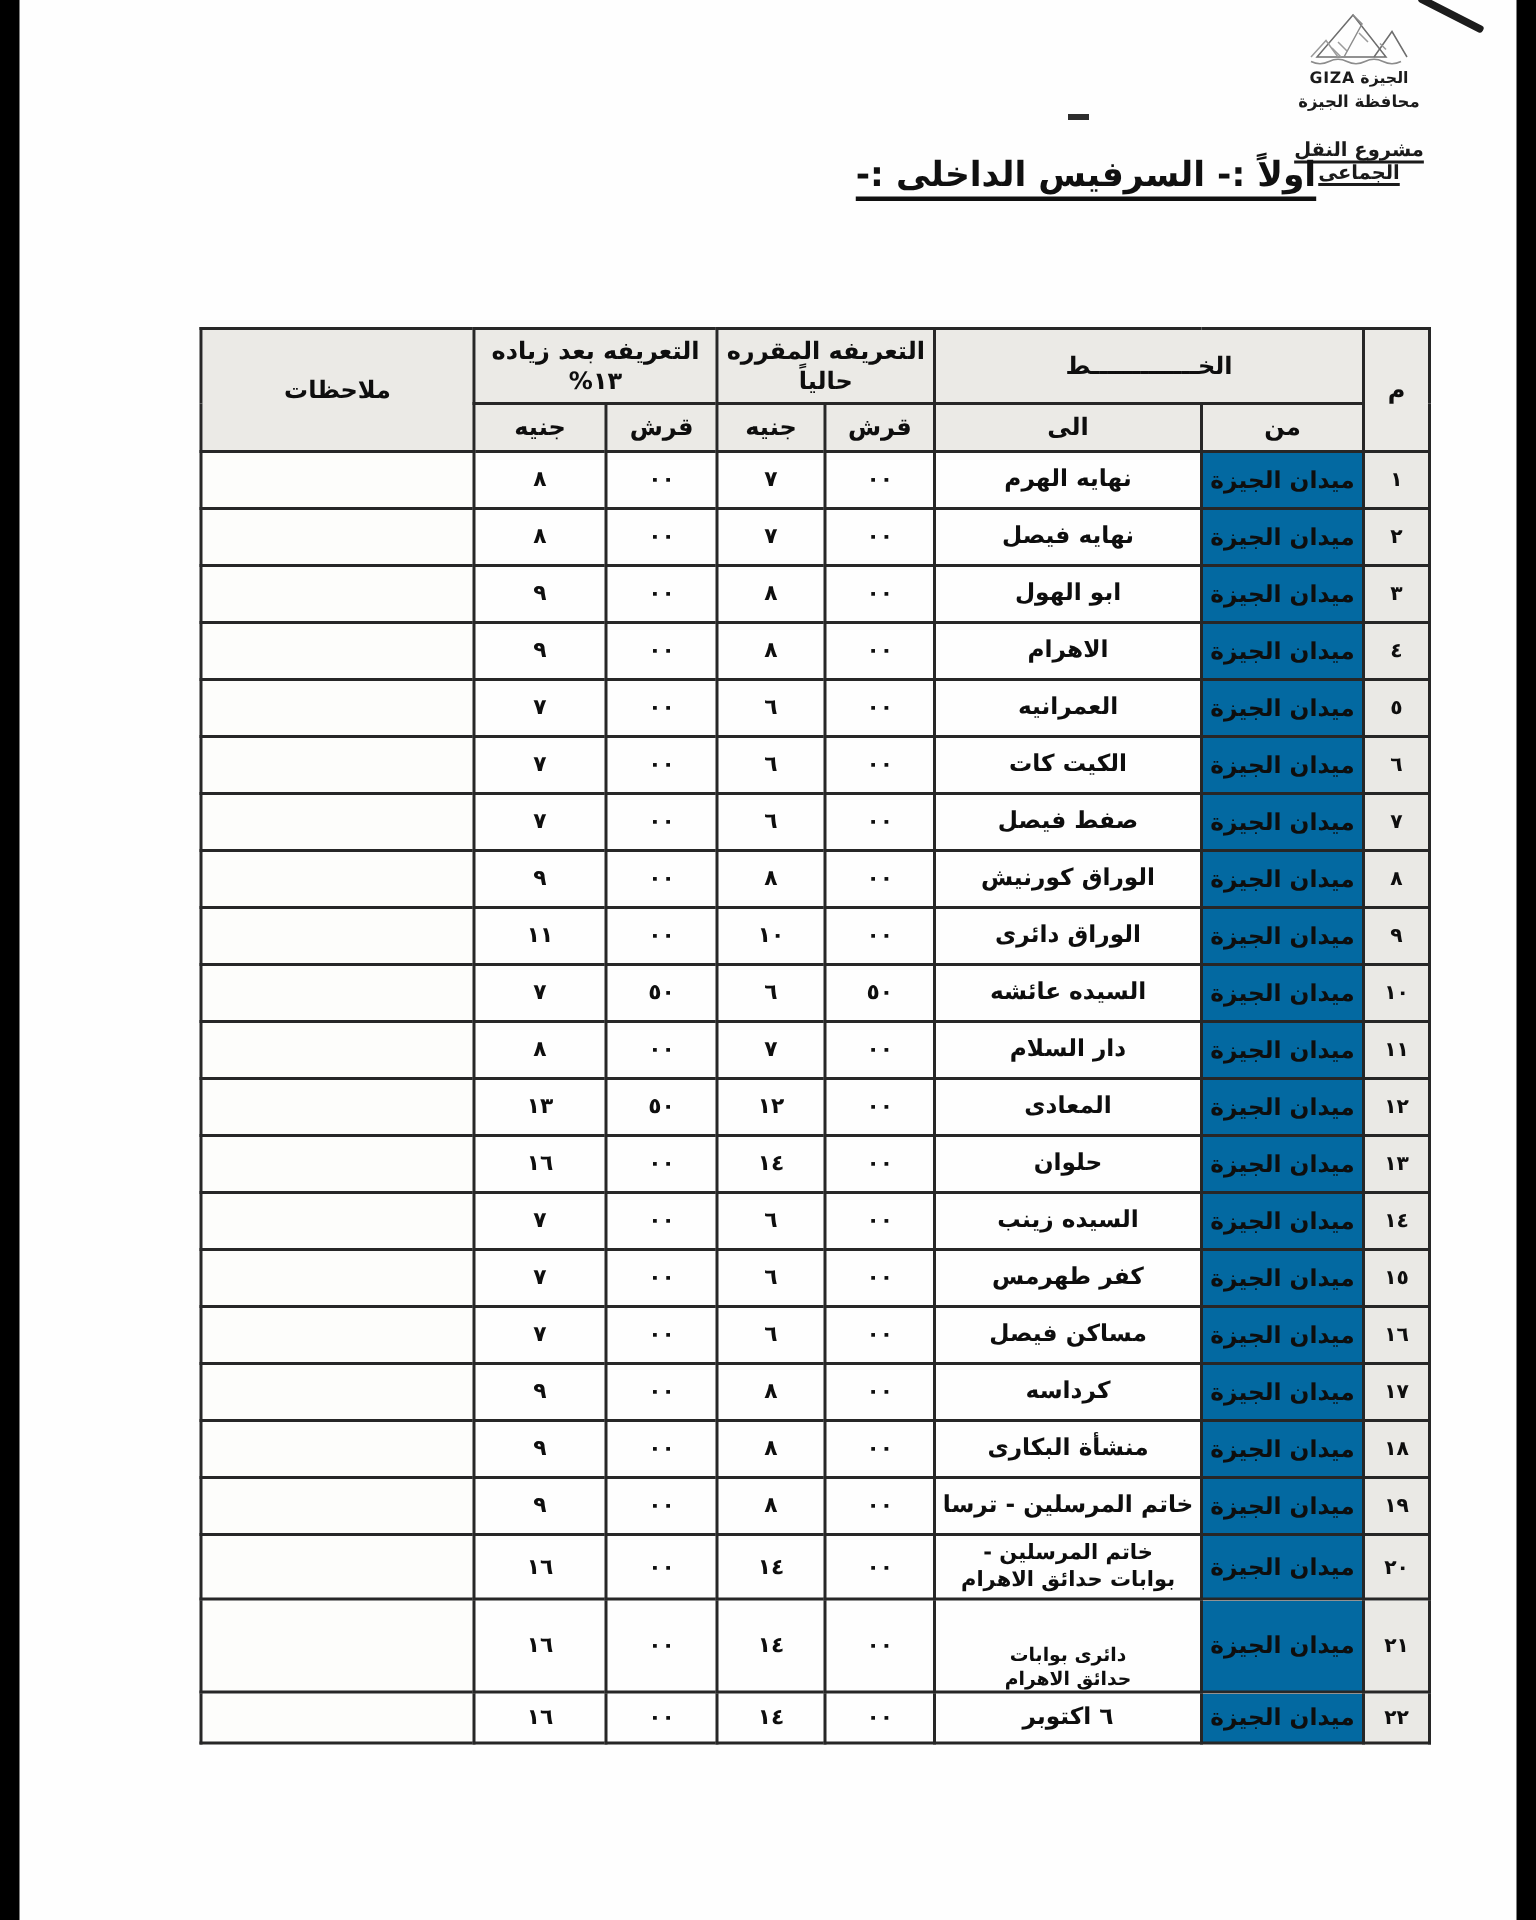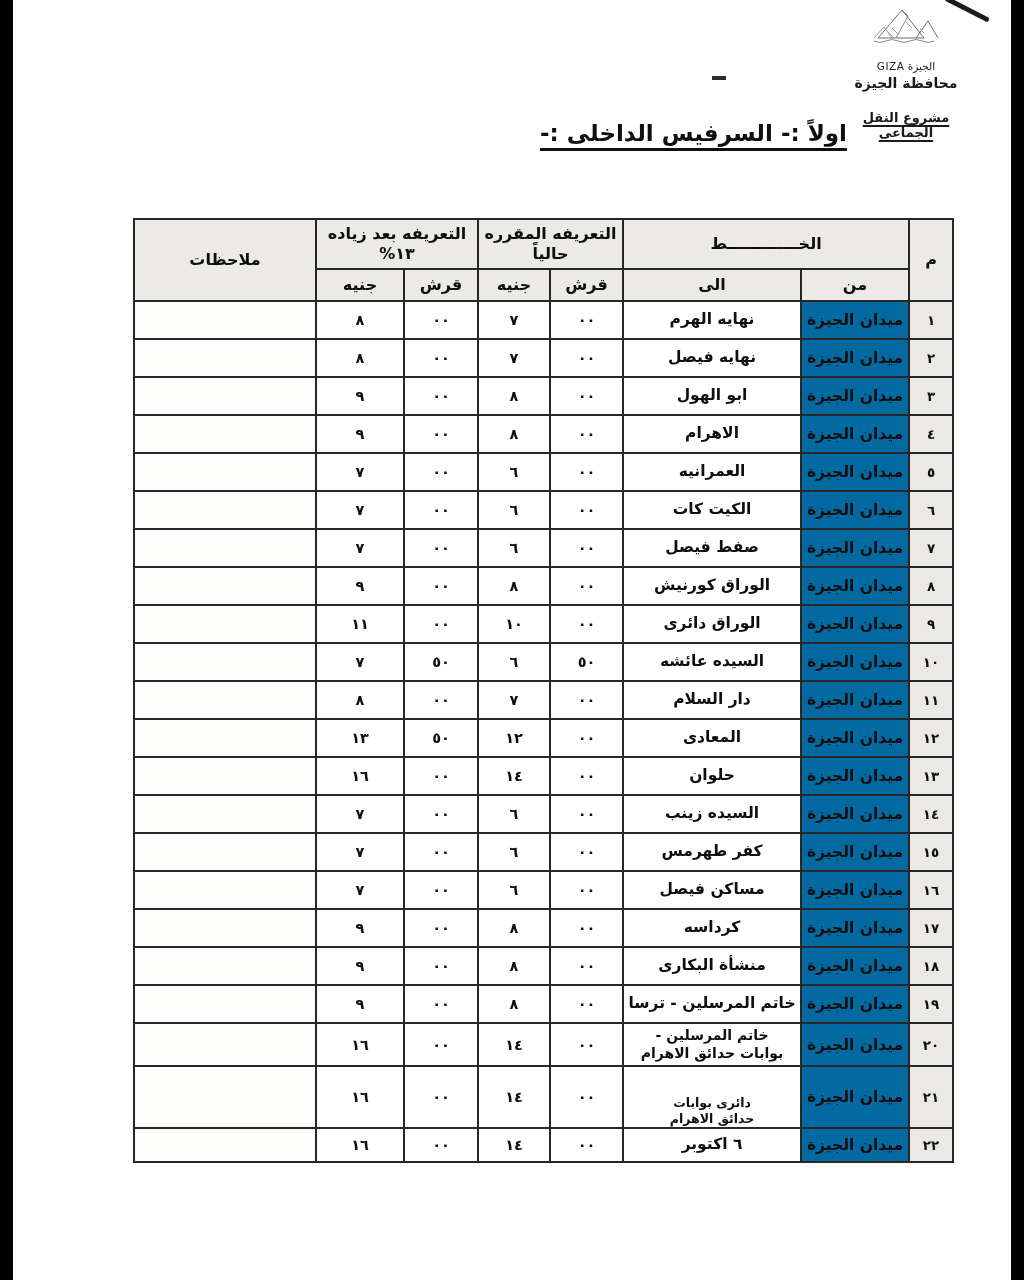--- a/index.html
+++ b/index.html
@@ -9,30 +9,30 @@
   }
   .page{position:absolute;inset:0;background:#fefefe;}
   
   .edge{position:absolute;top:0;bottom:0;background:#000;}
   .edge-left{left:0;width:13px;}
   .edge-right{right:0;width:13px;}
 
   
   .letterhead{position:absolute;top:4px;left:840px;width:132px;text-align:center;direction:rtl;color:#1b1b1b;}
   .logo svg{display:block;margin:0 auto;}
-  .logo-caption{font-size:10.5px;font-weight:normal;letter-spacing:.5px;margin-top:16px;}
-  .org1{font-size:14px;font-weight:bold;margin-top:3px;}
+  .logo-caption{font-size:10.5px;font-weight:bold;letter-spacing:.5px;margin-top:2px;}
+  .org1{font-size:11px;font-weight:bold;margin-top:3px;}
   .org2{font-size:13px;font-weight:bold;margin-top:19px;text-decoration:underline;text-decoration-thickness:1.5px;text-underline-offset:3px;}
 
   
   .pen-stroke{position:absolute;left:946px;top:-4px;width:48px;height:4.5px;background:#1c1c1c;border-radius:2px;transform:rotate(27deg);transform-origin:left center;}
   .dash-mark{position:absolute;left:712px;top:76px;width:14px;height:3.5px;background:#2d2d2d;}
 
   
-  .doc-title{position:absolute;top:120px;left:540px;width:368px;direction:rtl;text-align:left;font-size:23px;font-weight:bold;color:#101010;white-space:nowrap;}
+  .doc-title{position:absolute;top:104px;left:540px;width:368px;direction:rtl;text-align:center;font-size:23px;font-weight:bold;color:#101010;white-space:nowrap;}
   .doc-title span{text-decoration:underline;text-decoration-thickness:2.5px;text-underline-offset:7px;}
 
   
   table.fare-table{
     position:absolute;left:133px;top:218px;width:819px;
     border-collapse:collapse;table-layout:fixed;direction:rtl;color:#0e0e0e;
   }
   .fare-table th,.fare-table td{
     border:2px solid #272727;padding:0 2px;text-align:center;vertical-align:middle;
     font-weight:bold;overflow:hidden;

